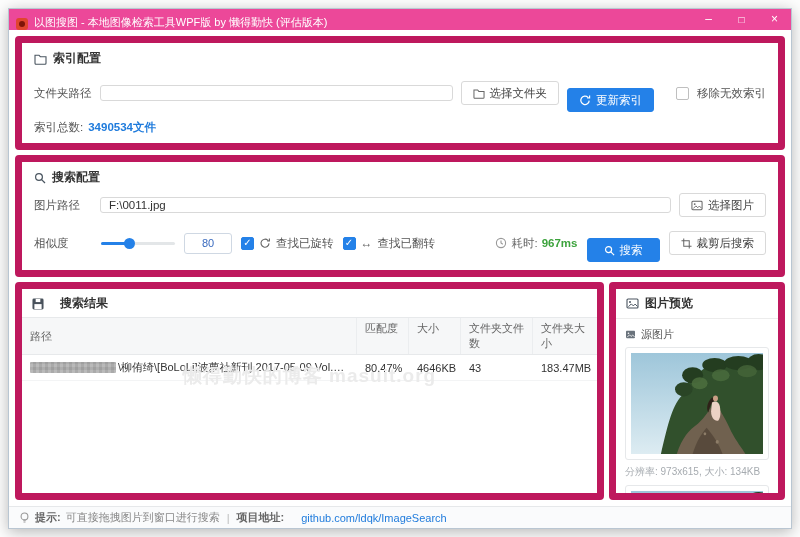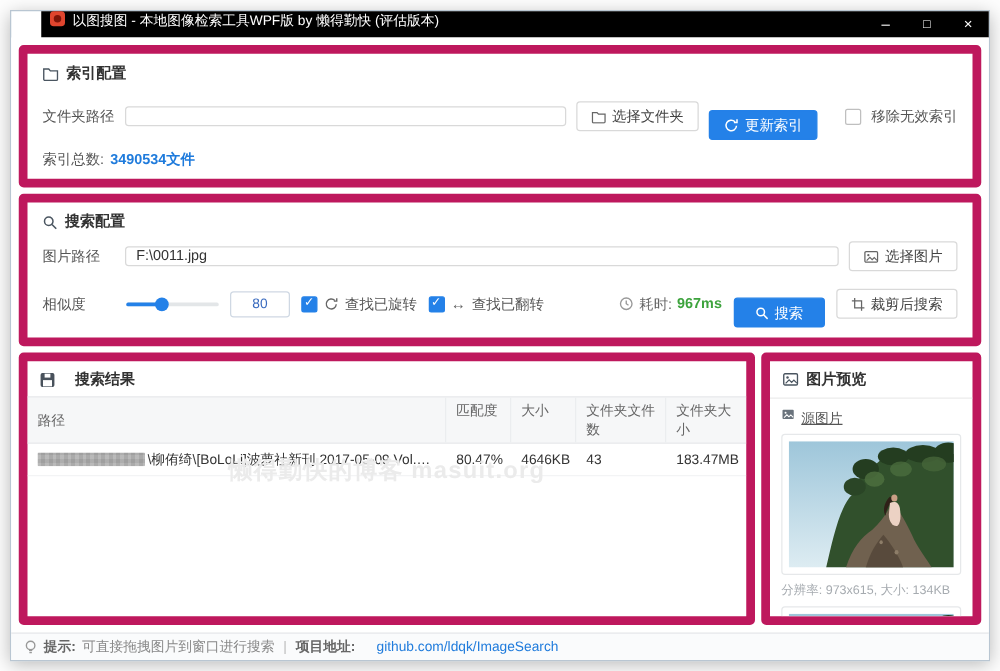--- a/index.html
+++ b/index.html
@@ -3,21 +3,21 @@
 <meta charset="utf-8">
 <style>
   * { margin:0; padding:0; box-sizing:border-box; }
   html,body { width:800px; height:537px; background:#fdfdfd; font-family:"Liberation Sans","DejaVu Sans",sans-serif; overflow:hidden; }
 
   .window { position:absolute; left:8px; top:8px; width:784px; height:521px;
             border:1px solid #b9c6d2; box-shadow:0 3px 14px rgba(0,0,0,.28);
             display:flex; flex-direction:column; background:#fff; }
 
   
-  .titlebar { height:21px; background:#000000; display:flex; align-items:flex-start; padding-left:7px; flex:0 0 auto;margin-left:24px; }
+  .titlebar { height:21px; background:#ec4899; display:flex; align-items:flex-end; padding-left:7px; flex:0 0 auto; }
   .app-icon { width:12px; height:12px; border-radius:3px; background:#e0452e; position:relative; flex:0 0 auto; }
   .app-icon::after { content:""; position:absolute; left:3px; top:3px; width:6px; height:6px; border-radius:50%; background:#7e1408; }
   .win-title { flex:1; color:#fff; font-size:11px; margin-left:6px; white-space:nowrap; overflow:hidden; }
   .win-btn { width:33px; text-align:center; color:#fff; font-size:12px; line-height:21px; cursor:default; }
   .win-btn.max { font-size:10px; }
 
   
   .content { flex:1; background:#fff; padding:6px; display:flex; flex-direction:column; gap:5px; min-height:0; }
   .card { border:7px solid #be185d; border-radius:4px; background:#fff; }
 
@@ -71,21 +71,21 @@
             background-blend-mode:multiply; filter:blur(.4px); }
   .path-text { overflow:hidden; text-overflow:ellipsis; white-space:nowrap; }
   .watermark { position:absolute; left:0; right:0; top:74px; text-align:center; font-size:19px; font-weight:bold;
                color:#ebebeb; letter-spacing:1px; pointer-events:none; }
 
   
   .preview-card { width:176px; flex:0 0 auto; display:flex; flex-direction:column; overflow:hidden; }
   .preview-header { padding:6px 10px; border-bottom:1px solid #ececec; display:flex; align-items:center; gap:6px;
                     font-size:12px; font-weight:bold; color:#333; }
   .preview-body { padding:6px 9px 4px; overflow:hidden; }
-  .pv-label { display:flex; gap:5px; font-size:11px; color:#555; margin:2px 0 5px;text-decoration:underline; }
+  .pv-label { display:flex; align-items:center; gap:5px; font-size:11px; color:#555; margin:2px 0 5px; }
   .photo-card { border:1px solid #e6e8ea; border-radius:3px; padding:5px; background:#fff; }
   .photo { width:100%; height:101px; display:block; }
   .photo-info { font-size:10px; color:#a6abb0; margin:5px 0 6px; white-space:nowrap; }
 
   
   .footer { flex:0 0 auto; height:22px; background:#fafbfc; border-top:1px solid #e6e8ea; display:flex;
             align-items:center; padding:0 10px; gap:5px; font-size:11px; color:#888; }
   .footer .strong { color:#666; font-weight:bold; }
   .footer .link { color:#1f7bdc;margin-left:12px; }
   .sep { color:#bbb; margin:0 2px; }

